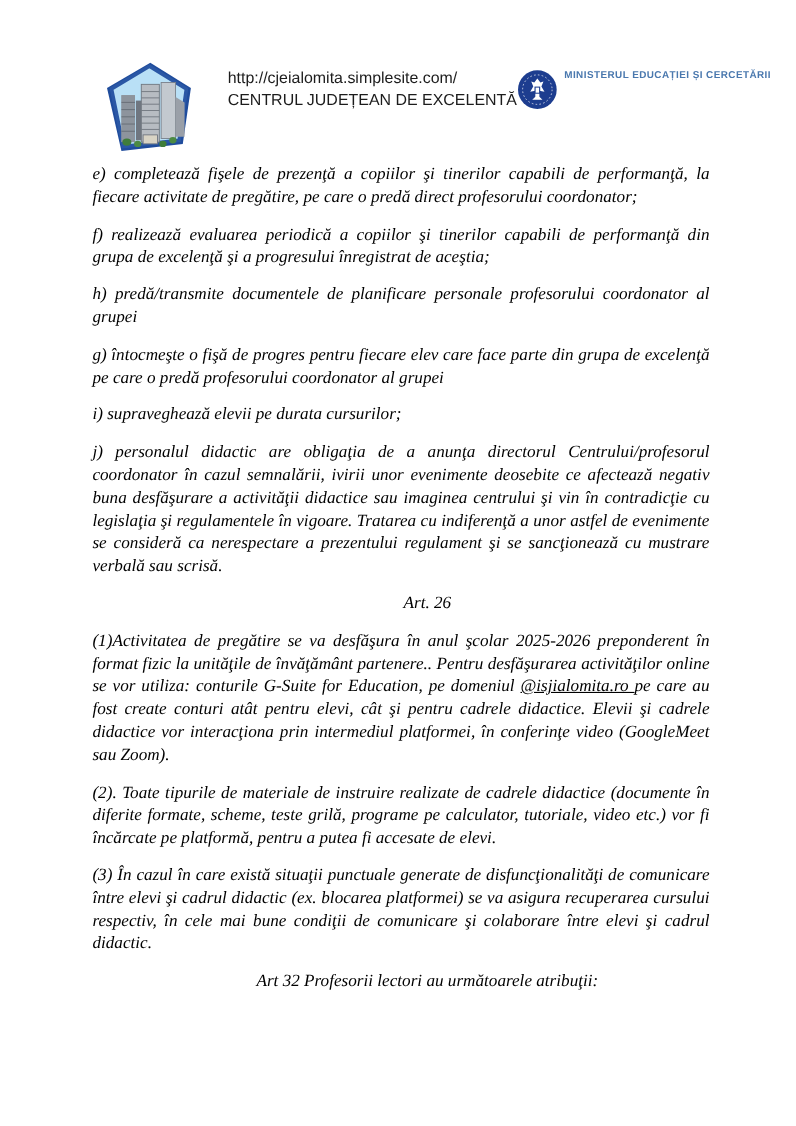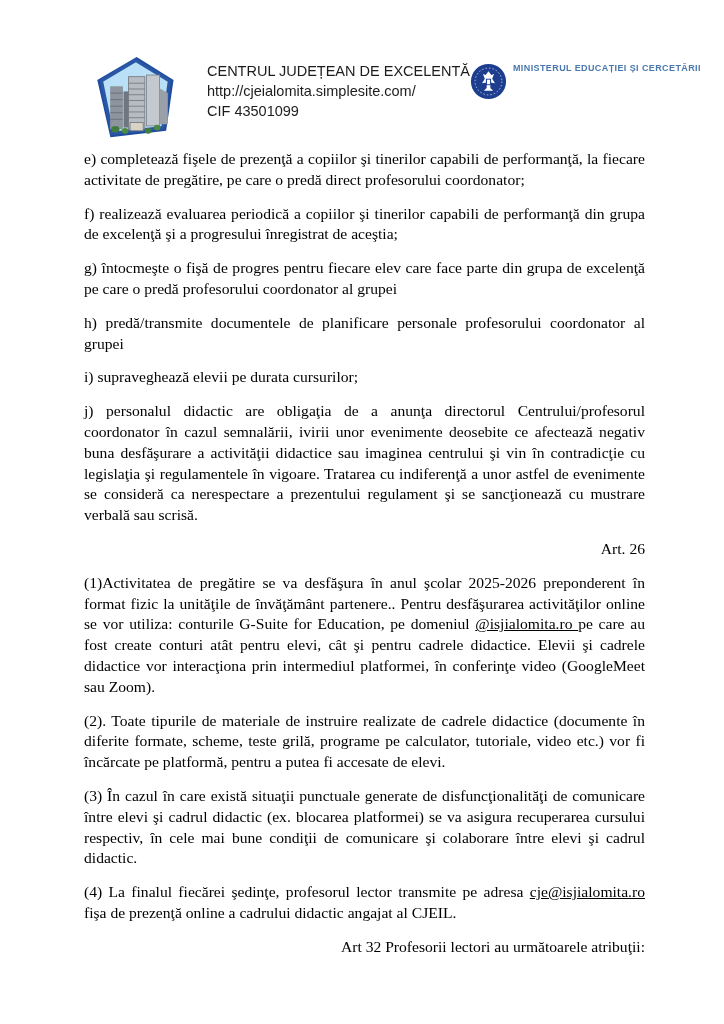--- a/index.html
+++ b/index.html
@@ -25,27 +25,27 @@
     display:flex; align-items:flex-start; gap:6px; flex:0 0 auto;
   }
   .ministry-seal { width:37px; height:37px; flex:0 0 auto; }
   .ministry-name {
     font-family:"Liberation Sans", sans-serif;
     font-size:9px; font-weight:bold; letter-spacing:0.4px;
     color:#4a78ae; white-space:nowrap;
   }
 
   
-  .doc-body { margin-top:2px; }
+  .doc-body { margin-top:2px;font-style:italic; }
   .para {
     margin:0 0 13px 0;
     font-size:15.6px; line-height:20.8px;
     text-align:justify;
   }
-  .para.art { text-align:right; text-indent:48px; }
+  .para.art { text-align:center; text-indent:48px; }
   .para .link { text-decoration:underline; }
 </style>
 </head>
 <body>
 
 <div class="page">
 
   <div class="header">
 
     <svg class="logo-building" viewBox="0 0 100 104">
@@ -82,46 +82,44 @@
 
       <rect x="44" y="82" width="16" height="10" fill="#d8d3c4" stroke="#6f7680" stroke-width="1"></rect>
 
       <ellipse cx="26" cy="90" rx="5" ry="4" fill="#3f7d3a"></ellipse>
       <ellipse cx="38" cy="92" rx="4" ry="3.5" fill="#4c8a43"></ellipse>
       <ellipse cx="66" cy="92" rx="4" ry="3.5" fill="#3f7d3a"></ellipse>
       <ellipse cx="77" cy="88" rx="4" ry="3.5" fill="#4c8a43"></ellipse>
     </svg>
 
     <div class="org-block">
+      <div>http://cjeialomita.simplesite.com/</div>
       <div>CENTRUL JUDEȚEAN DE EXCELENTĂ</div>
-      <div>http://cjeialomita.simplesite.com/</div>
-      <div>CIF  43501099</div>
     </div>
 
     <div class="ministry">
       <svg class="ministry-seal" viewBox="0 0 40 40">
         <circle cx="20" cy="20" r="19" fill="#1d3d8f"></circle>
         <circle cx="20" cy="20" r="14.5" fill="none" stroke="#ffffff" stroke-width="0.7" stroke-dasharray="1.6 2.2"></circle>
 
         <path d="M20 9 L23 13 L26 12 L24 17 L27 22 L22 21 L22 27 L25 30 L15 30 L18 27 L18 21 L13 22 L16 17 L14 12 L17 13 Z" fill="#ffffff"></path>
         <rect x="17.2" y="17" width="5.6" height="7" fill="#1d3d8f"></rect>
         <rect x="18.3" y="18" width="3.4" height="5" fill="#ffffff"></rect>
       </svg>
       <div class="ministry-name">MINISTERUL EDUCAȚIEI ȘI CERCETĂRII</div>
     </div>
   </div>
 
   <div class="doc-body">
       <p class="para"><span class=""> e) completează fişele de prezenţă a copiilor şi tinerilor capabili de performanţă, la fiecare activitate de pregătire, pe care o predă direct profesorului coordonator;</span></p>
       <p class="para"><span class=""> f) realizează evaluarea periodică a copiilor şi tinerilor capabili de performanţă din grupa de excelenţă şi a progresului înregistrat de aceştia;</span></p>
+      <p class="para"><span class="">h) predă/transmite documentele de planificare personale profesorului coordonator al grupei</span></p>
       <p class="para"><span class=""> g) întocmeşte o fişă de progres pentru fiecare elev care face parte din grupa de excelenţă pe care o predă profesorului coordonator al grupei</span></p>
-      <p class="para"><span class="">h) predă/transmite documentele de planificare personale profesorului coordonator al grupei</span></p>
       <p class="para"><span class=""> i) supraveghează elevii pe durata cursurilor;</span></p>
       <p class="para"><span class=""> j) personalul didactic are obligaţia de a anunţa directorul Centrului/profesorul coordonator în cazul semnalării, ivirii unor evenimente deosebite ce afectează negativ buna desfăşurare a activităţii didactice sau imaginea centrului şi vin în contradicţie cu legislaţia şi regulamentele în vigoare. Tratarea cu indiferenţă a unor astfel de evenimente se consideră ca nerespectare a prezentului regulament şi se sancţionează cu mustrare verbală sau scrisă.</span></p>
       <p class="para art"><span class="">Art. 26</span></p>
       <p class="para"><span class=""> (1)Activitatea de pregătire se va desfăşura în anul şcolar 2025-2026 preponderent în format fizic la unităţile de învăţământ partenere.. Pentru desfăşurarea activităţilor online se vor utiliza: conturile G-Suite for Education, pe domeniul </span><span class="link">@isjialomita.ro </span><span class="">pe care au fost create conturi atât pentru elevi, cât şi pentru cadrele didactice. Elevii şi cadrele didactice vor interacţiona prin intermediul platformei, în conferinţe video (GoogleMeet sau Zoom).</span></p>
       <p class="para"><span class="">(2). Toate tipurile de materiale de instruire realizate de cadrele didactice (documente în diferite formate, scheme, teste grilă, programe pe calculator, tutoriale, video etc.) vor fi încărcate pe platformă, pentru a putea fi accesate de elevi.</span></p>
       <p class="para"><span class="">(3) În cazul în care există situaţii punctuale generate de disfuncţionalităţi de comunicare între elevi şi cadrul didactic (ex. blocarea platformei) se va asigura recuperarea cursului respectiv, în cele mai bune condiţii de comunicare şi colaborare între elevi şi cadrul didactic.</span></p>
-      <p class="para"><span class="">(4) La finalul fiecărei şedinţe, profesorul lector transmite pe adresa </span><span class="link">cje@isjialomita.ro</span><span class=""> fişa de prezenţă online a cadrului didactic angajat al CJEIL.</span></p>
       <p class="para art"><span class="">Art 32 Profesorii lectori au următoarele atribuţii:</span></p>
     </div>
 
 </div>
 
 </body></html>

